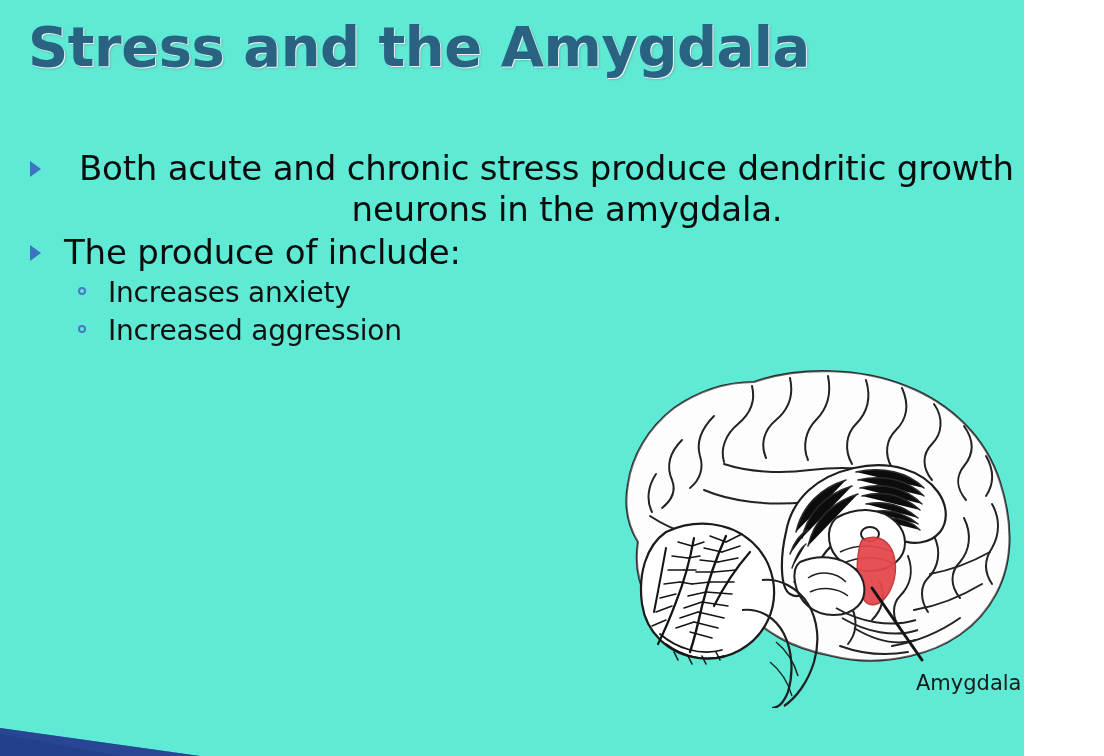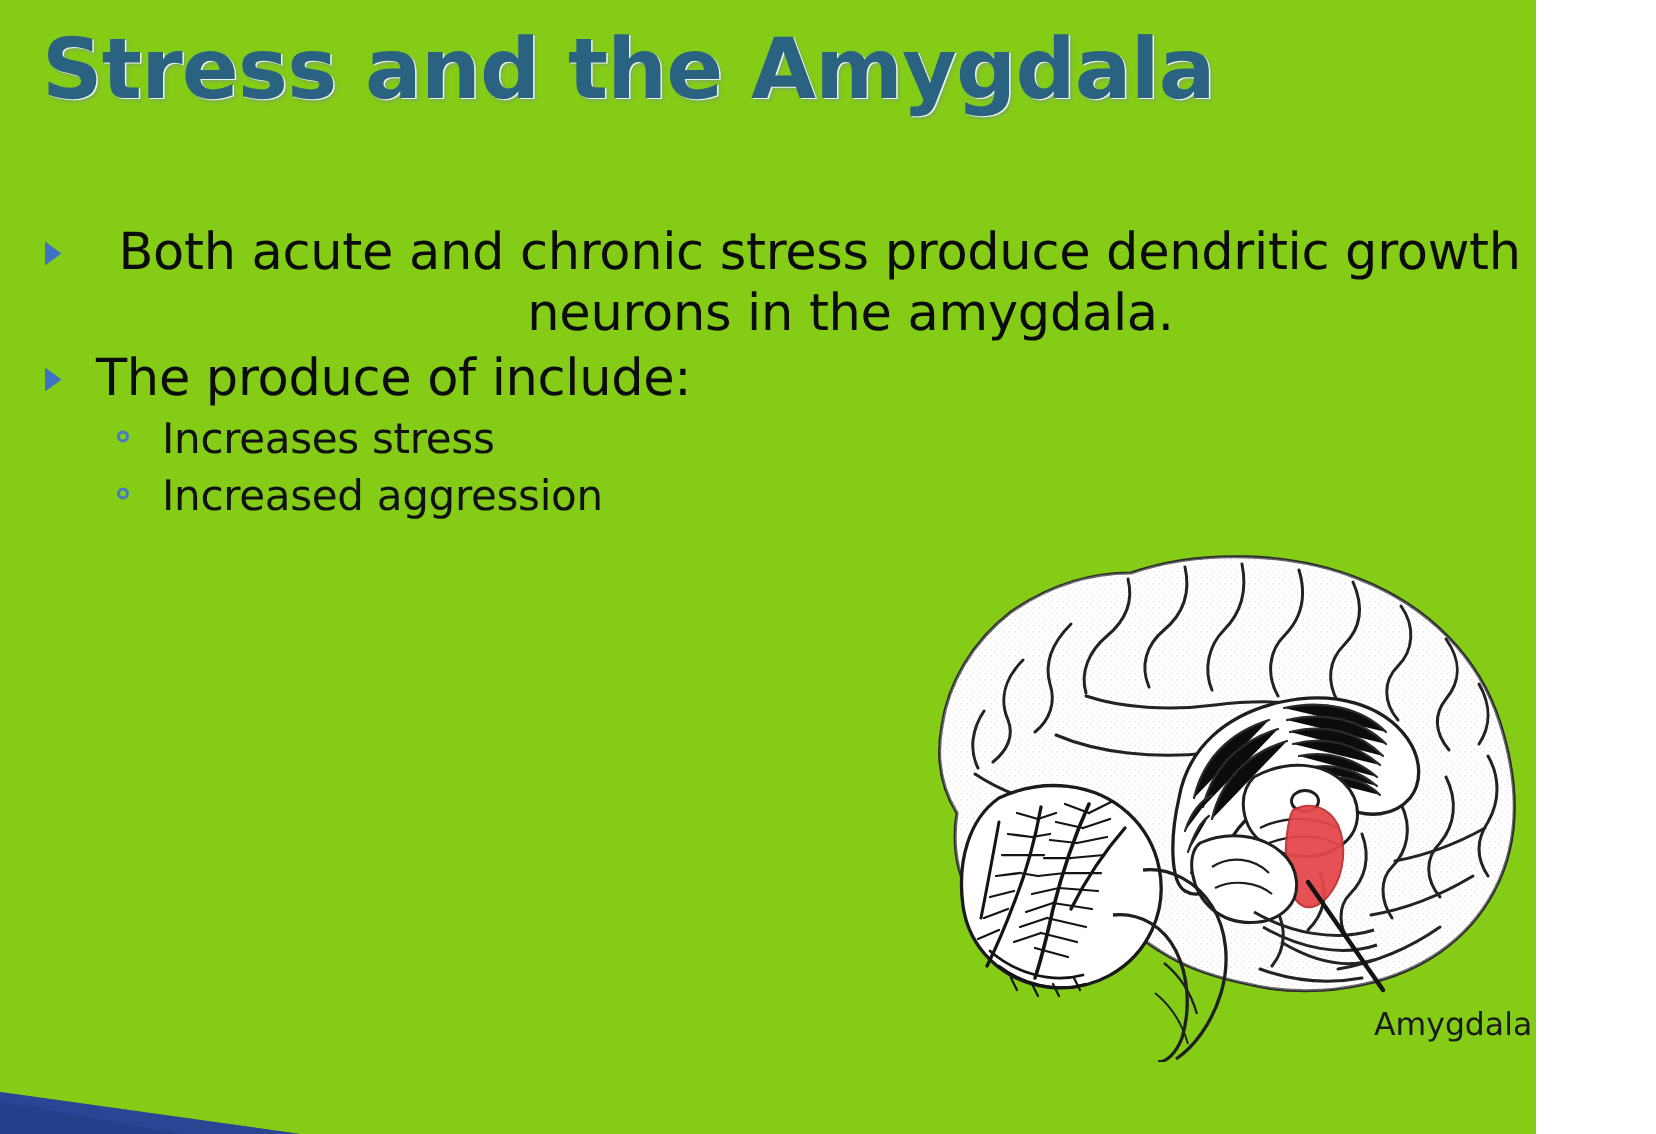--- a/index.html
+++ b/index.html
@@ -8,21 +8,21 @@
     padding: 0;
     background: #ffffff;
   }
   body {
     font-family: "DejaVu Sans", sans-serif;
   }
   .slide {
     position: relative;
     width: 1024px;
     height: 756px;
-    background: #84cc16;
+    background: #5eead4;
     overflow: hidden;
   }
 
   
   .slide-title {
     position: absolute;
     left: 28px;
     top: 14px;
     font-family: "DejaVu Sans", sans-serif;
     font-size: 56px;
@@ -149,21 +149,21 @@
       <span class="bullet-l1-marker">
         <span class="tri"></span>
       </span>
       <span class="bullet-l1-text">The produce of include:</span>
     </div>
 
     <div class="bullet-l2">
       <span class="bullet-l2-marker">
         <span class="ring"></span>
       </span>
-      <span class="bullet-l2-text">Increases stress</span>
+      <span class="bullet-l2-text">Increases anxiety</span>
     </div>
 
     <div class="bullet-l2">
       <span class="bullet-l2-marker">
         <span class="ring"></span>
       </span>
       <span class="bullet-l2-text">Increased aggression</span>
     </div>
 
   </div>

